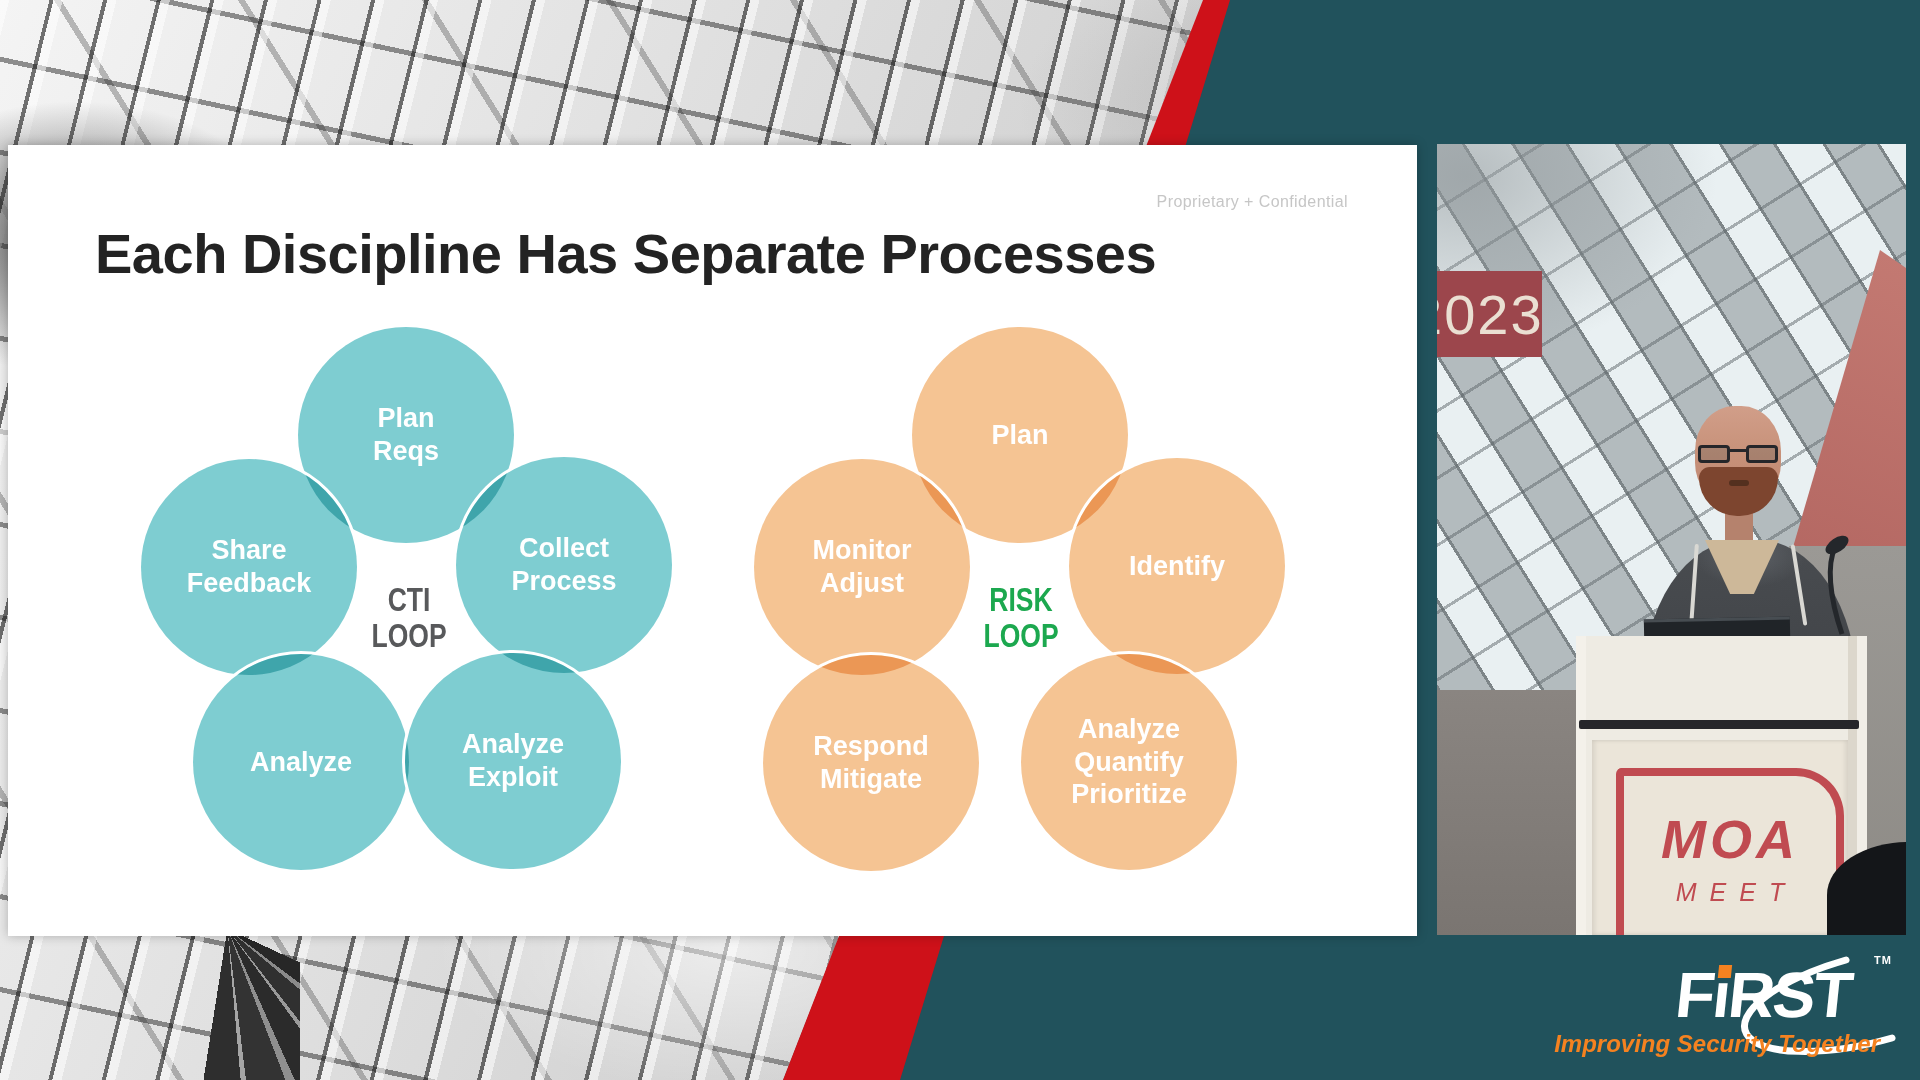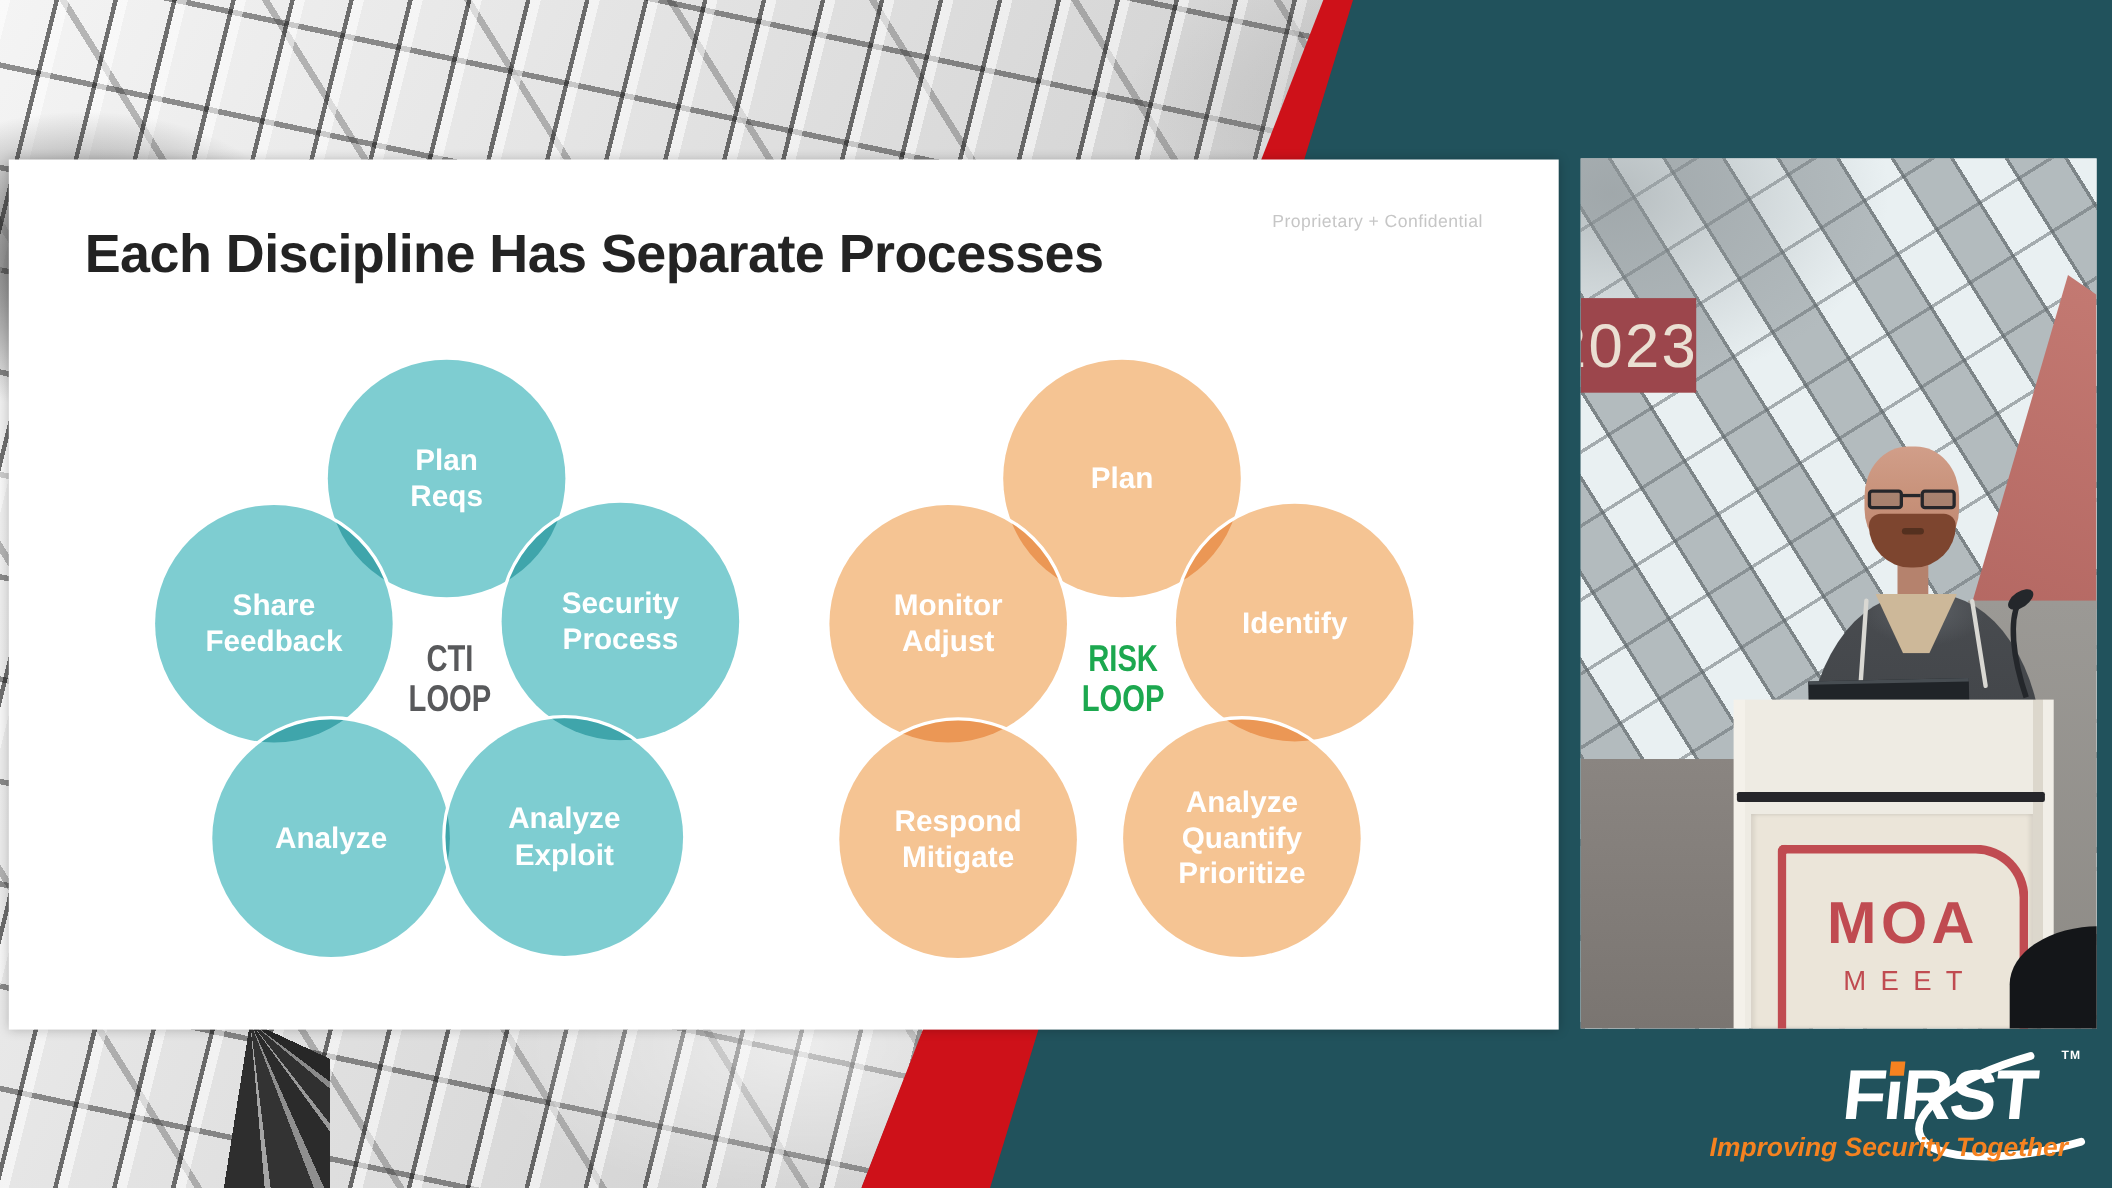--- a/index.html
+++ b/index.html
@@ -28,21 +28,21 @@
     filter:blur(.4px);}
 
   
   .red-stripe{position:absolute;inset:0;background:var(--stripe-red,#ce1119);
     clip-path:polygon(1203px 0,1230px 0,900px 1080px,783px 1080px);}
 
   
   .slide{position:absolute;left:8px;top:145px;width:1409px;height:791px;
          background:var(--slide-bg,#fff);box-shadow:0 0 10px rgba(0,0,0,.25);}
   .slide-note{position:absolute;top:48px;right:69px;font-size:16px;color:#c6c6c6;letter-spacing:.4px;}
-  .slide-title{position:absolute;left:69px;top:58px;margin:0;font-size:49px;font-weight:700;
+  .slide-title{position:absolute;left:69px;top:58px;margin:18px;font-size:56px;font-weight:700;
                color:#232323;letter-spacing:-.5px;}
 
   .cluster{position:absolute;inset:0;}
   .bubble{position:absolute;width:222px;height:222px;border-radius:50%;
           border:3px solid #fff;box-sizing:border-box;}
   .bubble .fill{position:absolute;inset:0;border-radius:50%;mix-blend-mode:multiply;}
   .cti .fill{background:var(--cti-fill,#7ecdd1);}
   .risk .fill{background:var(--risk-fill,#f5c493);}
   .bubble .lbl{position:absolute;inset:0;display:flex;align-items:center;justify-content:center;
                text-align:center;color:#fff;font-weight:700;font-size:27px;line-height:1.22;
@@ -106,21 +106,21 @@
   .laptop{position:absolute;left:207px;top:474px;width:146px;height:17px;background:#202428;
     border-top:3px solid #474d52;transform:rotate(-1.2deg);}
 
   
   .podium{position:absolute;left:139px;top:492px;width:291px;height:299px;
     background:linear-gradient(90deg,#f4f1ea 0 10px,#eeebe3 10px 272px,#dcd7cc 272px 281px,#f1eee7 281px);}
   .podium .groove{position:absolute;left:3px;right:8px;top:84px;height:9px;background:#26262a;border-radius:2px;}
   .podium .panel{position:absolute;left:16px;width:256px;top:104px;bottom:0;background:#ebe5d9;
     box-shadow:inset 3px 0 4px rgba(0,0,0,.08), inset -3px 0 4px rgba(0,0,0,.08);}
   .moa-frame{position:absolute;left:24px;top:28px;width:228px;bottom:-8px;box-sizing:border-box;
-    border:8px solid var(--podium-red,#c04b51);border-bottom:none;border-radius:6px 48px 0 0;}
+    border:8px solid var(--podium-red,#c04b51);border-bottom:none;border-radius:6px 48px 0 0;font-style:italic;}
   .moa{margin-top:32px;text-align:center;font-size:54px;letter-spacing:4px;font-weight:700;
        color:var(--podium-red,#c04b51);}
   .meet{text-align:center;font-size:25px;letter-spacing:13px;text-indent:13px;margin-top:8px;
         color:var(--podium-red,#c04b51);}
   .silhouette{position:absolute;left:390px;top:698px;width:170px;height:110px;background:#141619;
     border-radius:48% 52% 0 0;}
 
   
   .first-logo{position:absolute;left:1640px;top:942px;width:280px;height:132px;}
   .first-logo svg{position:absolute;inset:0;}
@@ -152,21 +152,21 @@
         <span class="lbl">Plan
 Reqs</span>
       </div>
       <div class="bubble cti c2">
         <div class="fill"></div>
         <span class="lbl">Share
 Feedback</span>
       </div>
       <div class="bubble cti c3">
         <div class="fill"></div>
-        <span class="lbl">Security
+        <span class="lbl">Collect
 Process</span>
       </div>
       <div class="bubble cti c4">
         <div class="fill"></div>
         <span class="lbl">Analyze</span>
       </div>
       <div class="bubble cti c5">
         <div class="fill"></div>
         <span class="lbl">Analyze
 Exploit</span>

